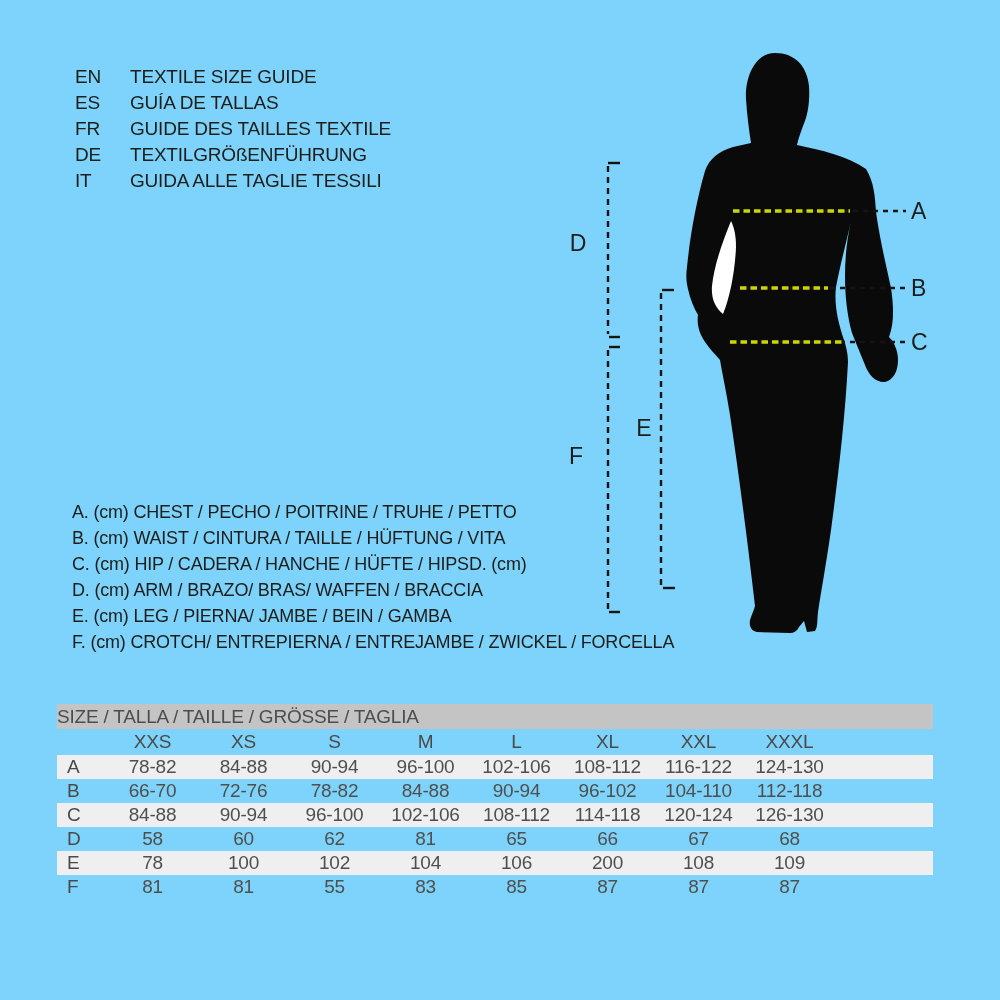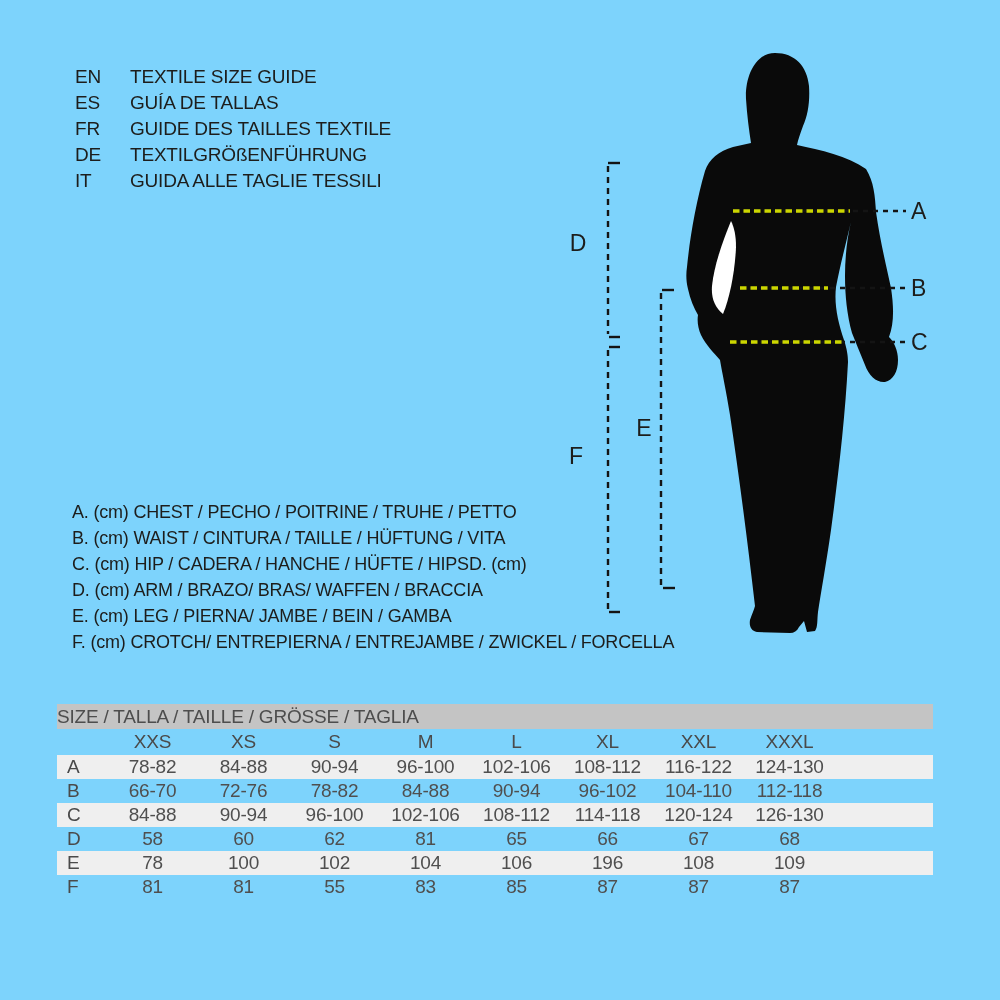--- a/index.html
+++ b/index.html
@@ -229,21 +229,21 @@
       <div class="t-cell"></div>
     </div>
 
     <div class="t-row odd">
       <div class="t-cell t-label">E</div>
       <div class="t-cell">78</div>
       <div class="t-cell">100</div>
       <div class="t-cell">102</div>
       <div class="t-cell">104</div>
       <div class="t-cell">106</div>
-      <div class="t-cell">196</div>
+      <div class="t-cell">200</div>
       <div class="t-cell">108</div>
       <div class="t-cell">109</div>
       <div class="t-cell"></div>
     </div>
 
     <div class="t-row">
       <div class="t-cell t-label">F</div>
       <div class="t-cell">81</div>
       <div class="t-cell">81</div>
       <div class="t-cell">55</div>

